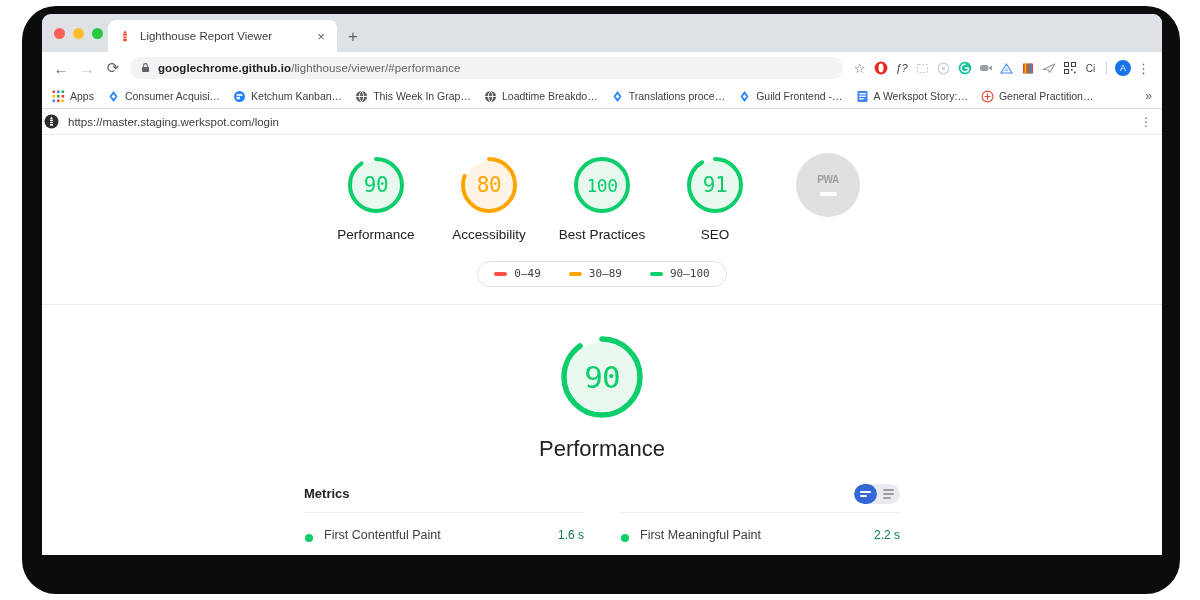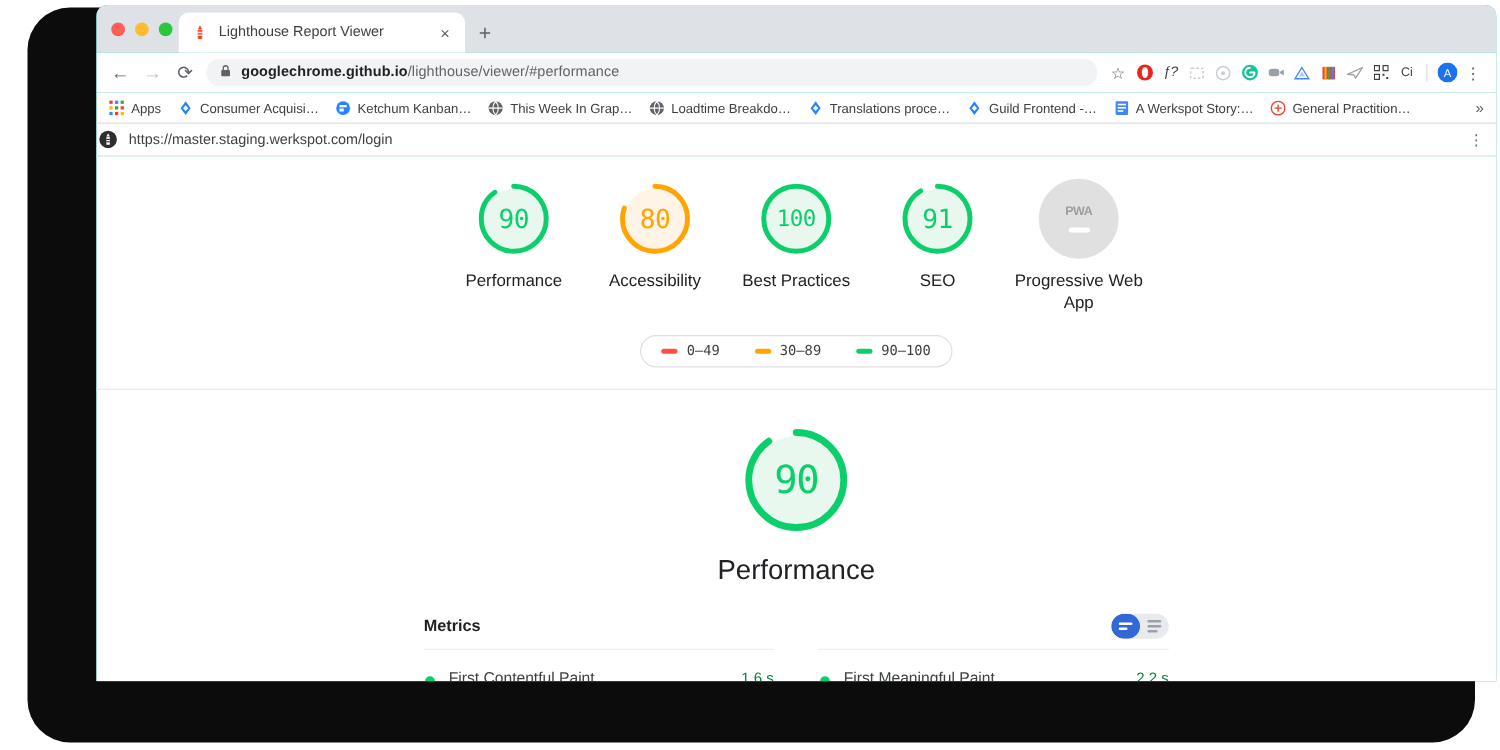--- a/index.html
+++ b/index.html
@@ -13,26 +13,25 @@
   
   #bezel {
     position: absolute;
     left: 22px; top: 6px;
     width: 1158px; height: 588px;
     background: #0c0c0c;
     border-radius: 34px;
   }
   #browser {
     position: absolute;
-    left: 42px; top: 4px;
+    left: 42px; top: 14px;
     width: 1120px; height: 541px;
-    background: #14b8a6;
+    background: #5eead4;
     border-radius: 9px 9px 0 0;
     overflow: hidden;
-    margin-left: 35px;
   }
 
   
   #tabstrip {
     position: relative;
     height: 38px;
     background: #dee1e6;
   }
   .traffic { position: absolute; top: 14px; width: 11px; height: 11px; border-radius: 50%; }
   .tl-red    { left: 12px; background: #ff5f57; }
@@ -110,21 +109,21 @@
   #bookmarks {
     height: 25px;
     background: #ffffff;
     display: flex; align-items: center;
     padding: 0 8px 0 10px;
     font-size: 10.5px;
     color: #3c4043;
     border-bottom: 1px solid #dadce0;
   }
   .bm {
-    display: flex; align-items: flex-end;
+    display: flex; align-items: center;
     margin-right: 13px;
     white-space: nowrap;
   }
   .bm .bmicon { width: 13px; height: 13px; flex: 0 0 13px; margin-right: 5px; position: relative; }
   .bm .bmlabel { font-size: 10.5px; color: #3c4043; }
   #bm-overflow { margin-left: auto; color: #5f6368; font-size: 12px; padding-right: 2px; }
 
   
   #urlbanner {
     height: 26px;
@@ -532,21 +531,20 @@
           <div class="gaugenum" style="color:#0cce6b;">91</div>
         </div>
         <div class="slabel">SEO</div>
       </div>
 
       <div class="score">
         <div class="pwa-circle">
           <div class="pwa-text">PWA</div>
           <div class="pwa-dash"></div>
         </div>
-        <div class="slabel">Progressive Web App</div>
       </div>
 
     </div>
 
     <div id="legend-row">
       <div id="legend">
         <div class="leg">
           <span class="dash" style="background:#ff4e42;"></span>
           <span class="ltxt">0–49</span>
         </div>

